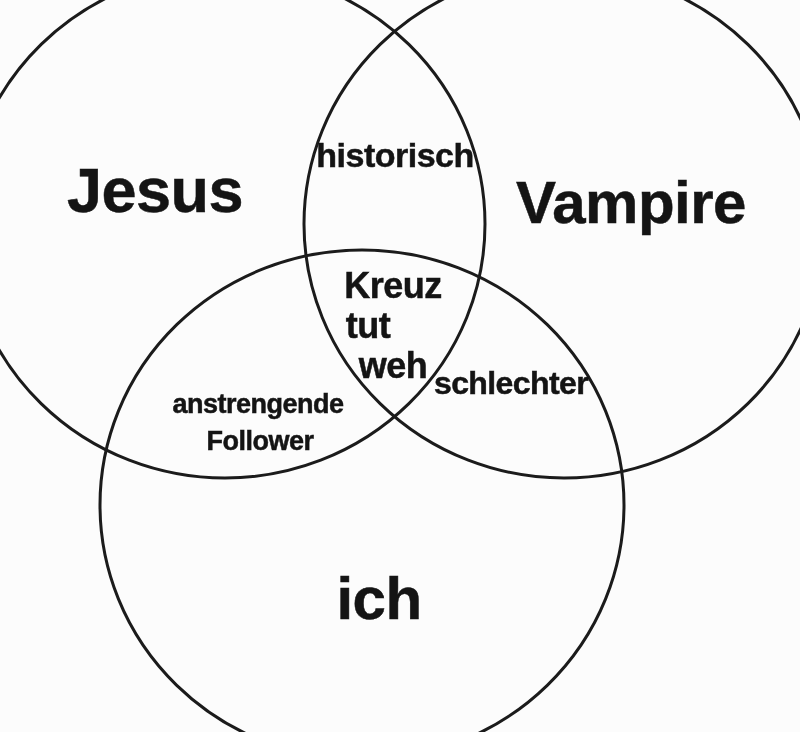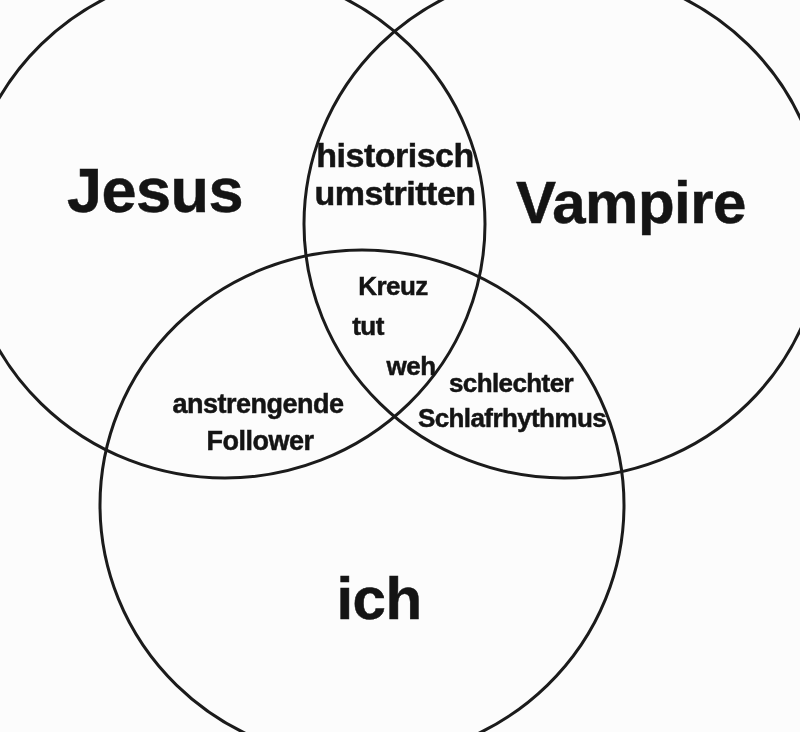--- a/index.html
+++ b/index.html
@@ -33,46 +33,44 @@
     font-weight: 700;
     line-height: 1;
     letter-spacing: -0.5px;
     -webkit-text-stroke: 0.5px currentColor;
   }
   .lbl-set-big { font-size: 63px; }
   .lbl-set-vampire { font-size: 60px; }
   .lbl-set-ich { font-size: 60px; }
   .lbl-pair { font-size: 34px; }
   .lbl-pair-sm { font-size: 27px; }
-  .lbl-pair-xs { font-size: 26px; letter-spacing: -0.6px; }
-  .lbl-center { font-size: 26px; }
+  .lbl-pair-xs { font-size: 32px; letter-spacing: -0.6px; }
+  .lbl-center { font-size: 36px; }
 </style>
 </head>
 <body>
 
 <div class="stage" style="--bg: #fcfcfc; --stroke: #1b1b1b; --ink: #141414;">
 
   <svg width="800" height="732" viewBox="0 0 800 732">
     <ellipse class="venn-ellipse" cx="225" cy="224" rx="260" ry="254"></ellipse>
     <ellipse class="venn-ellipse" cx="564" cy="224" rx="260" ry="254"></ellipse>
     <ellipse class="venn-ellipse" cx="362" cy="505" rx="262" ry="255"></ellipse>
   </svg>
 
   <div class="lbl lbl-set-big" style="left:155px; top:190px;">Jesus</div>
 
   <div class="lbl lbl-set-ich" style="left:379px; top:599px;">ich</div>
 
   <div class="lbl lbl-set-vampire" style="left:631px; top:203px;">Vampire</div>
 
   <div class="lbl lbl-pair" style="left:395px; top:155px;">historisch</div>
-  <div class="lbl lbl-pair" style="left:395px; top:193px;">umstritten</div>
 
   <div class="lbl lbl-center" style="left:393px; top:286px;">Kreuz</div>
   <div class="lbl lbl-center" style="left:368px; top:326px;">tut</div>
-  <div class="lbl lbl-center" style="left:411px; top:366px;">weh</div>
+  <div class="lbl lbl-center" style="left:393px; top:366px;">weh</div>
 
   <div class="lbl lbl-pair-sm" style="left:260px; top:441px;">Follower</div>
   <div class="lbl lbl-pair-sm" style="left:258px; top:404px;">anstrengende</div>
 
   <div class="lbl lbl-pair-xs" style="left:511px; top:383px;">schlechter</div>
-  <div class="lbl lbl-pair-xs" style="left:512px; top:418px;">Schlafrhythmus</div>
 
 </div>
 
 </body></html>

